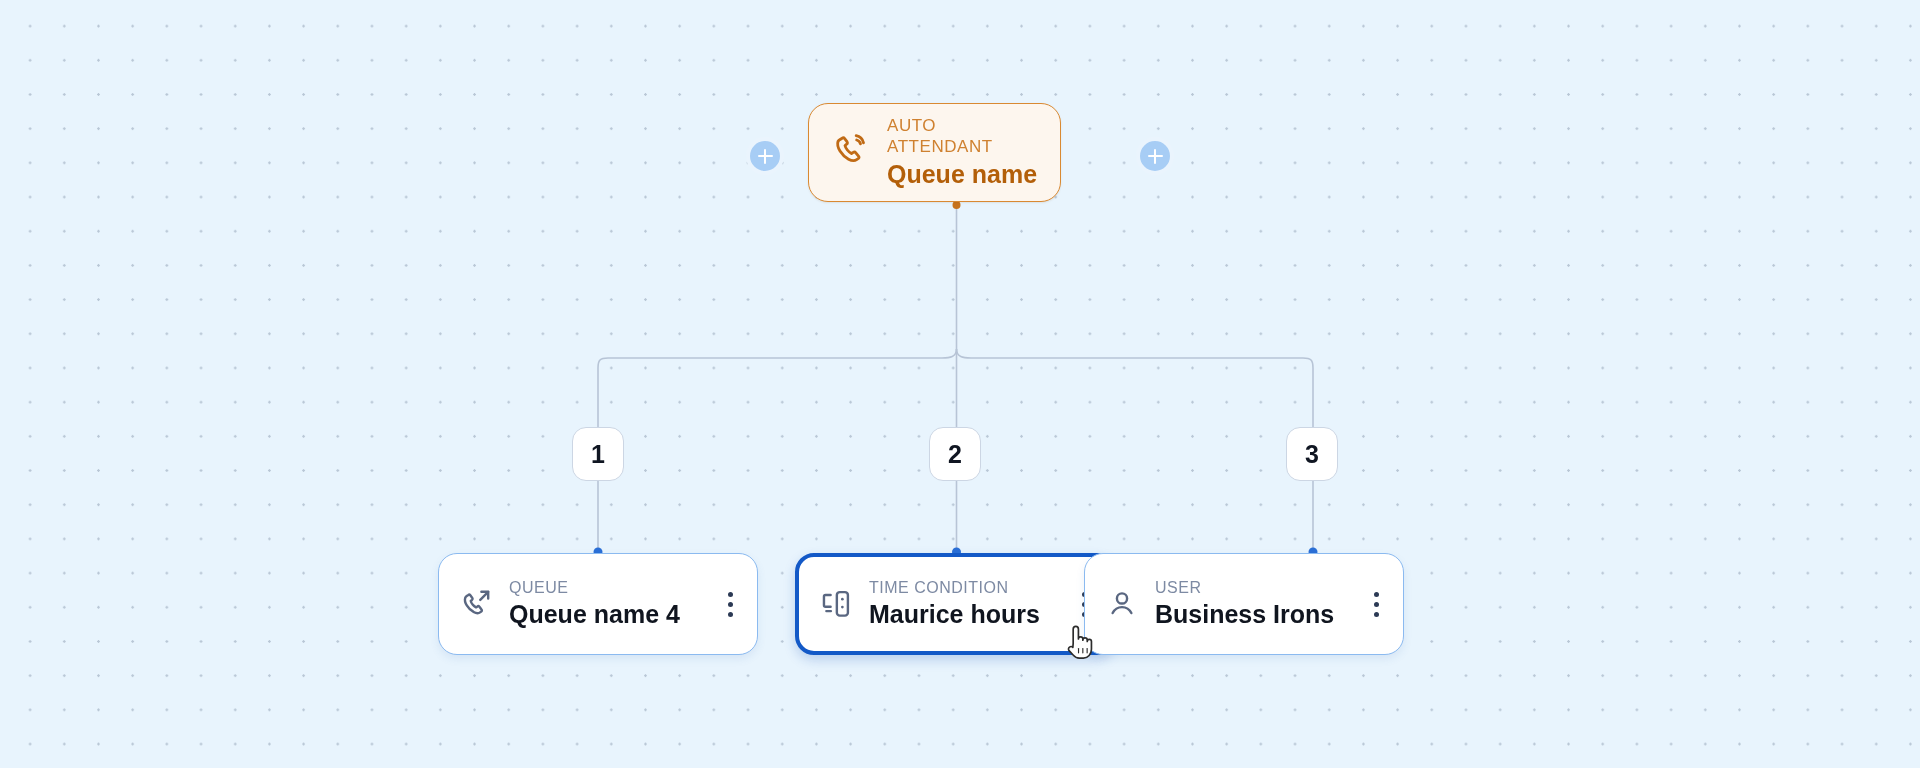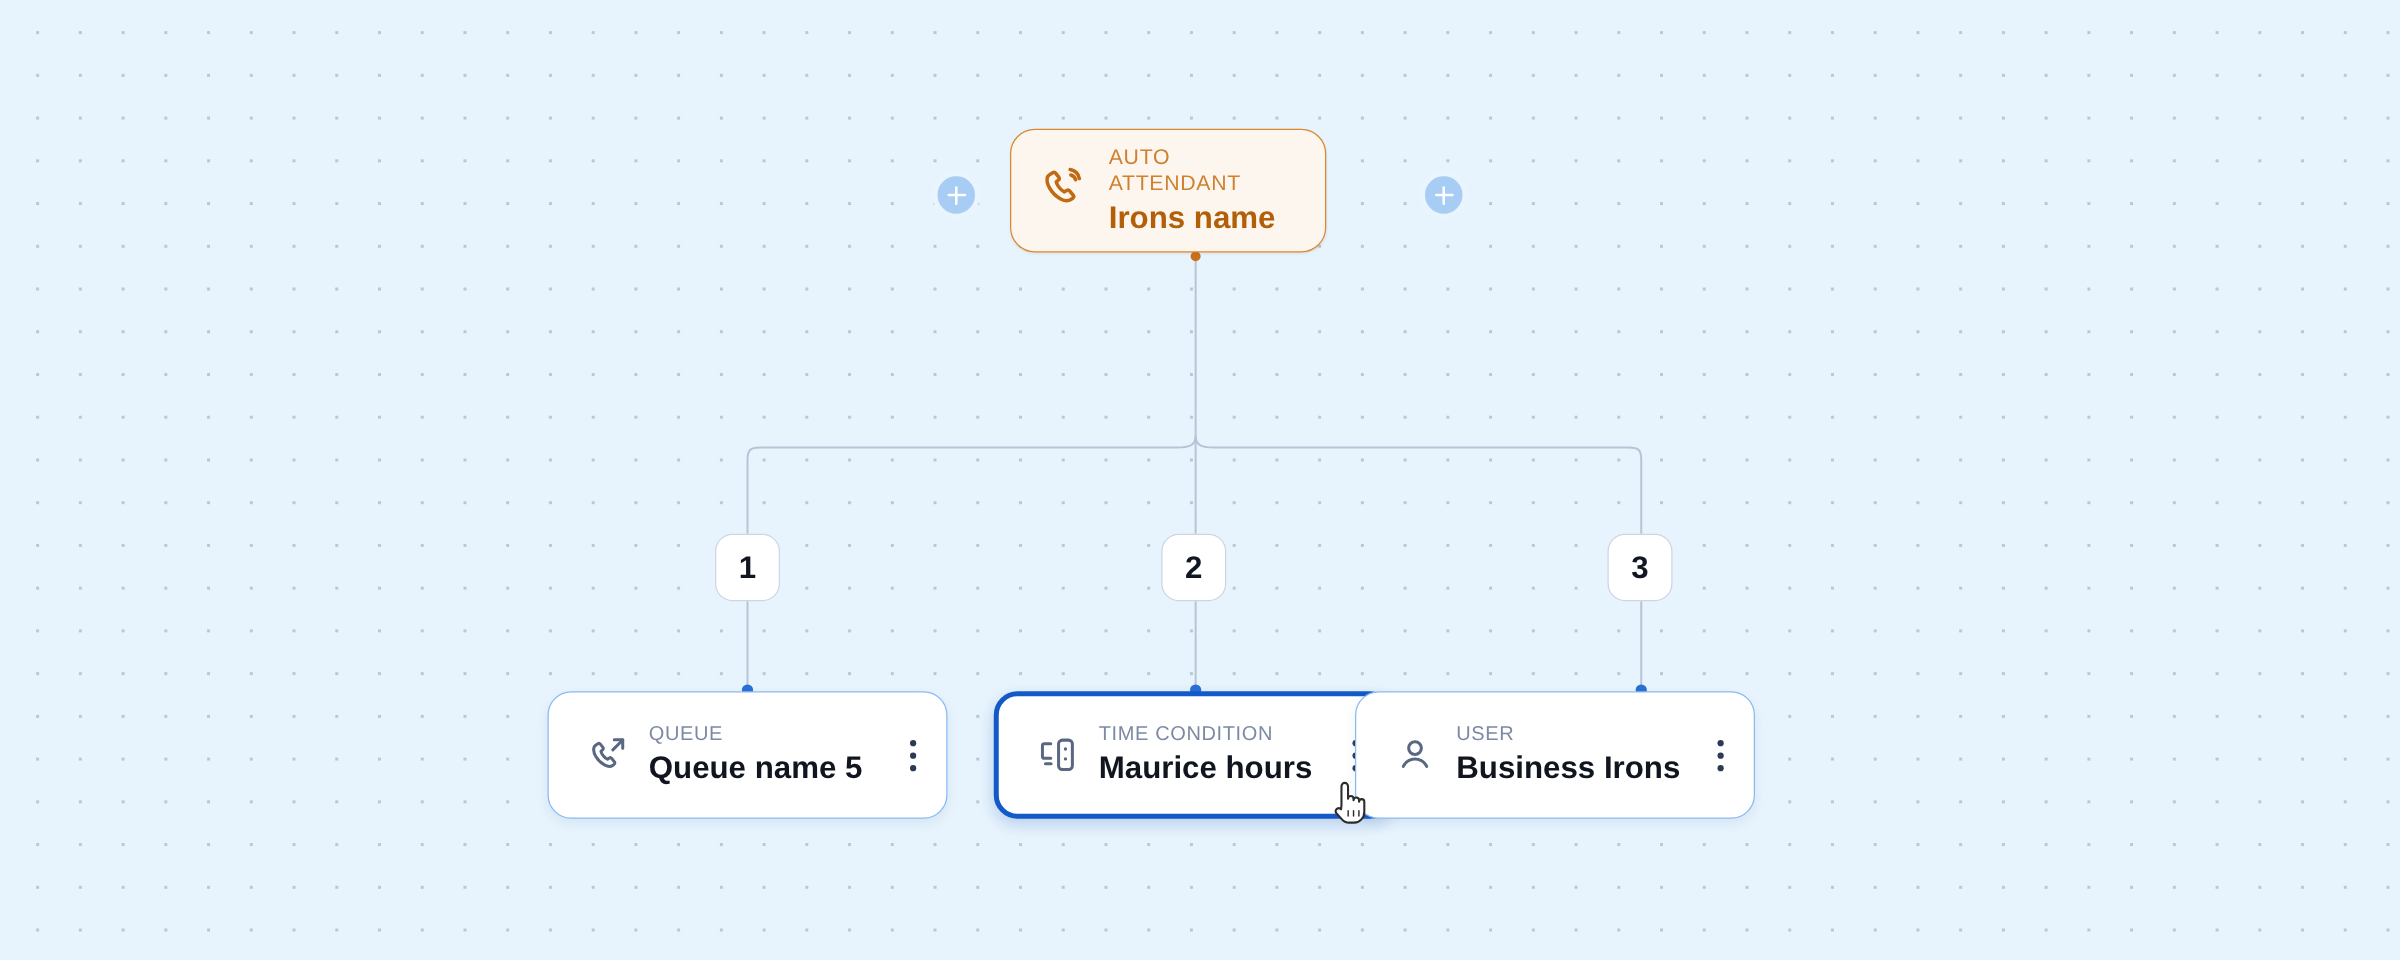--- a/index.html
+++ b/index.html
@@ -90,21 +90,21 @@
     white-space: nowrap;
   }
 
   
   .node-child {
     width: 320px;
     height: 102px;
     top: 553px;
     border: 1.6px solid #8bbaf0;
     border-radius: 19px;
-    padding: 0 14px 0 30px;
+    padding: 0 14px 0 20px;
     box-shadow: 0 4px 9px rgba(60,110,180,0.10);
   }
   .node-child.selected {
     border: 4px solid #1359c7;
     box-shadow: 0 5px 12px rgba(25,80,180,0.22);
   }
   .node-child .node-icon {
     color: #5a6781;
     flex: 0 0 auto;
     margin-right: 16px;
@@ -255,39 +255,39 @@
   <div class="node node-root">
     <span class="node-icon">
       <svg width="40" height="40" viewBox="0 0 24 24" fill="none" stroke="currentColor" stroke-width="1.7" stroke-linecap="round" stroke-linejoin="round">
         <path d="M4.2 5.1c-.5 1.6-.1 3.6 1.2 5.7 1.3 2.1 3.1 3.8 5.1 4.9 1.9 1 3.7 1.1 4.9.3l.9-.6c.5-.4.6-1 .2-1.5l-1.6-2c-.4-.5-1-.6-1.5-.3l-1.1.7c-.9-.5-1.8-1.2-2.5-2.1-.7-.9-1.2-1.8-1.4-2.7l1-.8c.5-.4.5-1 .2-1.5L8.2 3.4c-.4-.5-1-.6-1.5-.3l-1 .6c-.7.4-1.2.8-1.5 1.4z"></path>
         <path d="M15.4 4.2c1.1.3 2 1.2 2.3 2.3"></path>
         <path d="M15.1 1.6c2.2.4 3.9 2.1 4.4 4.3"></path>
       </svg>
     </span>
     <div class="node-body">
       <div class="node-kicker">AUTO ATTENDANT</div>
-      <div class="node-title">Irons name</div>
+      <div class="node-title">Queue name</div>
     </div>
   </div>
 
   <div class="branch-badge badge-pos-1">1</div>
   <div class="branch-badge badge-pos-2">2</div>
   <div class="branch-badge badge-pos-3">3</div>
 
   <div class="node node-child node-pos-1">
     <span class="node-icon">
       <svg width="34" height="34" viewBox="0 0 24 24" fill="none" stroke="currentColor" stroke-width="1.7" stroke-linecap="round" stroke-linejoin="round">
         <path d="M4.4 7.6c-.5 1.5-.1 3.4 1.1 5.4 1.2 2 2.9 3.6 4.8 4.6 1.8 1 3.5 1.1 4.6.3l.8-.6c.5-.4.6-1 .2-1.4l-1.5-1.9c-.4-.5-1-.6-1.4-.3l-1 .7c-.9-.5-1.7-1.1-2.4-2-.7-.8-1.1-1.7-1.3-2.5l.9-.8c.4-.4.5-1 .2-1.4L8 5.9c-.4-.5-1-.6-1.4-.3l-.9.6c-.6.4-1.1.8-1.3 1.4z"></path>
         <path d="M15 9.1 20.6 3.5"></path>
         <path d="M15.8 3.4h4.8v4.8"></path>
       </svg>
     </span>
     <div class="node-body">
       <div class="node-kicker">QUEUE</div>
-      <div class="node-title">Queue name 5</div>
+      <div class="node-title">Queue name 4</div>
     </div>
     <div class="kebab">
       <span></span>
       <span></span>
       <span></span>
     </div>
   </div>
 
   <div class="node node-child node-pos-2 selected">
     <span class="node-icon">

